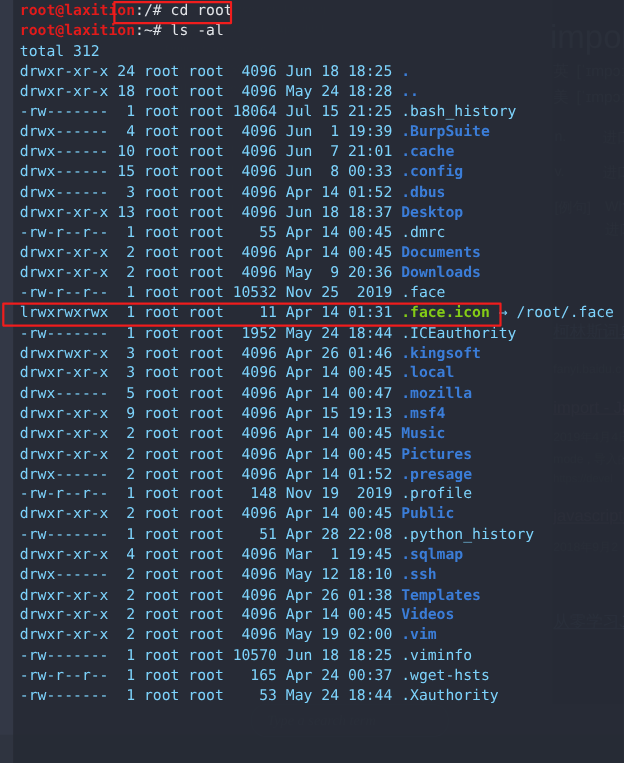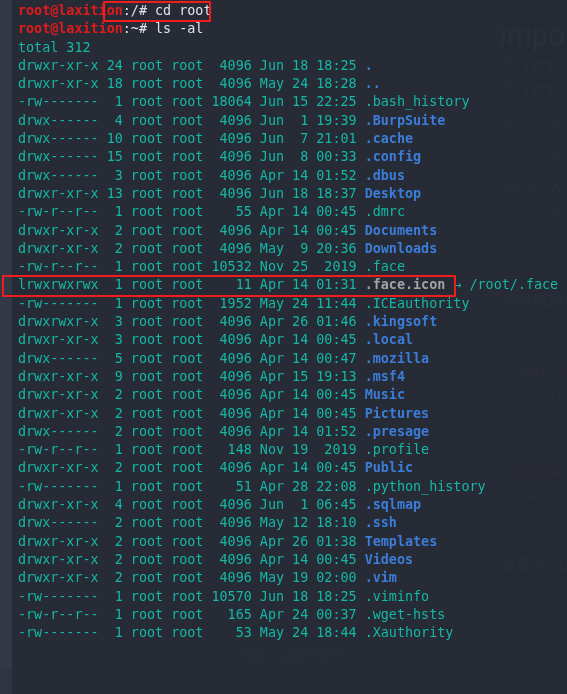--- a/index.html
+++ b/index.html
@@ -77,22 +77,22 @@
     line-height: 18.3px;
     font-size: 13.4px;
     white-space: pre;
     color: #e2e4e8;
     letter-spacing: 0px;
   }
   .u-root   { color: #e01b1b; font-weight: bold; }
   .p-sep    { color: #dfe2e7; }
   .cmd      { color: #e2e4e8; }
   .dir      { color: #3b7dd8; font-weight: bold; }
-  .lnk      { color: #a3a3a3; font-weight: bold; }
-  .plain    { color: #14b8a6; }
+  .lnk      { color: #84cc16; font-weight: bold; }
+  .plain    { color: #7dd3fc; }
 
   
   .redbox {
     position: absolute;
     border: 2px solid #f01d1d;
     z-index: 9;
     pointer-events: none;
     border-radius: 1px;
   }
 </style>
@@ -142,43 +142,43 @@
     <div class="bg-httpline" style="left:150px;top:184px;">qu: LowGovernment</div>
   </div>
 
   <div id="terminal">
     <div id="term-lines">
         <div class="line"><span class="u-root">root@laxition</span><span class="p-sep">:/# </span><span class="cmd">cd root</span></div>
         <div class="line"><span class="u-root">root@laxition</span><span class="p-sep">:~# </span><span class="cmd">ls -al</span></div>
         <div class="line"><span class="plain">total 312</span></div>
         <div class="line"><span class="plain">drwxr-xr-x 24 root root  4096 Jun 18 18:25 </span><span class="dir">.</span></div>
         <div class="line"><span class="plain">drwxr-xr-x 18 root root  4096 May 24 18:28 </span><span class="dir">..</span></div>
-        <div class="line"><span class="plain">-rw-------  1 root root 18064 Jun 15 22:25 </span><span class="plain">.bash_history</span></div>
+        <div class="line"><span class="plain">-rw-------  1 root root 18064 Jul 15 21:25 </span><span class="plain">.bash_history</span></div>
         <div class="line"><span class="plain">drwx------  4 root root  4096 Jun  1 19:39 </span><span class="dir">.BurpSuite</span></div>
         <div class="line"><span class="plain">drwx------ 10 root root  4096 Jun  7 21:01 </span><span class="dir">.cache</span></div>
         <div class="line"><span class="plain">drwx------ 15 root root  4096 Jun  8 00:33 </span><span class="dir">.config</span></div>
         <div class="line"><span class="plain">drwx------  3 root root  4096 Apr 14 01:52 </span><span class="dir">.dbus</span></div>
         <div class="line"><span class="plain">drwxr-xr-x 13 root root  4096 Jun 18 18:37 </span><span class="dir">Desktop</span></div>
         <div class="line"><span class="plain">-rw-r--r--  1 root root    55 Apr 14 00:45 </span><span class="plain">.dmrc</span></div>
         <div class="line"><span class="plain">drwxr-xr-x  2 root root  4096 Apr 14 00:45 </span><span class="dir">Documents</span></div>
         <div class="line"><span class="plain">drwxr-xr-x  2 root root  4096 May  9 20:36 </span><span class="dir">Downloads</span></div>
         <div class="line"><span class="plain">-rw-r--r--  1 root root 10532 Nov 25  2019 </span><span class="plain">.face</span></div>
         <div class="line"><span class="plain">lrwxrwxrwx  1 root root    11 Apr 14 01:31 </span><span class="lnk">.face.icon</span><span class="plain"> → </span><span class="plain">/root/.face</span></div>
-        <div class="line"><span class="plain">-rw-------  1 root root  1952 May 24 11:44 </span><span class="plain">.ICEauthority</span></div>
+        <div class="line"><span class="plain">-rw-------  1 root root  1952 May 24 18:44 </span><span class="plain">.ICEauthority</span></div>
         <div class="line"><span class="plain">drwxrwxr-x  3 root root  4096 Apr 26 01:46 </span><span class="dir">.kingsoft</span></div>
         <div class="line"><span class="plain">drwxr-xr-x  3 root root  4096 Apr 14 00:45 </span><span class="dir">.local</span></div>
         <div class="line"><span class="plain">drwx------  5 root root  4096 Apr 14 00:47 </span><span class="dir">.mozilla</span></div>
         <div class="line"><span class="plain">drwxr-xr-x  9 root root  4096 Apr 15 19:13 </span><span class="dir">.msf4</span></div>
         <div class="line"><span class="plain">drwxr-xr-x  2 root root  4096 Apr 14 00:45 </span><span class="dir">Music</span></div>
         <div class="line"><span class="plain">drwxr-xr-x  2 root root  4096 Apr 14 00:45 </span><span class="dir">Pictures</span></div>
         <div class="line"><span class="plain">drwx------  2 root root  4096 Apr 14 01:52 </span><span class="dir">.presage</span></div>
         <div class="line"><span class="plain">-rw-r--r--  1 root root   148 Nov 19  2019 </span><span class="plain">.profile</span></div>
         <div class="line"><span class="plain">drwxr-xr-x  2 root root  4096 Apr 14 00:45 </span><span class="dir">Public</span></div>
         <div class="line"><span class="plain">-rw-------  1 root root    51 Apr 28 22:08 </span><span class="plain">.python_history</span></div>
-        <div class="line"><span class="plain">drwxr-xr-x  4 root root  4096 Jun  1 06:45 </span><span class="dir">.sqlmap</span></div>
+        <div class="line"><span class="plain">drwxr-xr-x  4 root root  4096 Mar  1 19:45 </span><span class="dir">.sqlmap</span></div>
         <div class="line"><span class="plain">drwx------  2 root root  4096 May 12 18:10 </span><span class="dir">.ssh</span></div>
         <div class="line"><span class="plain">drwxr-xr-x  2 root root  4096 Apr 26 01:38 </span><span class="dir">Templates</span></div>
         <div class="line"><span class="plain">drwxr-xr-x  2 root root  4096 Apr 14 00:45 </span><span class="dir">Videos</span></div>
         <div class="line"><span class="plain">drwxr-xr-x  2 root root  4096 May 19 02:00 </span><span class="dir">.vim</span></div>
         <div class="line"><span class="plain">-rw-------  1 root root 10570 Jun 18 18:25 </span><span class="plain">.viminfo</span></div>
         <div class="line"><span class="plain">-rw-r--r--  1 root root   165 Apr 24 00:37 </span><span class="plain">.wget-hsts</span></div>
         <div class="line"><span class="plain">-rw-------  1 root root    53 May 24 18:44 </span><span class="plain">.Xauthority</span></div>
       </div>
   </div>
 

